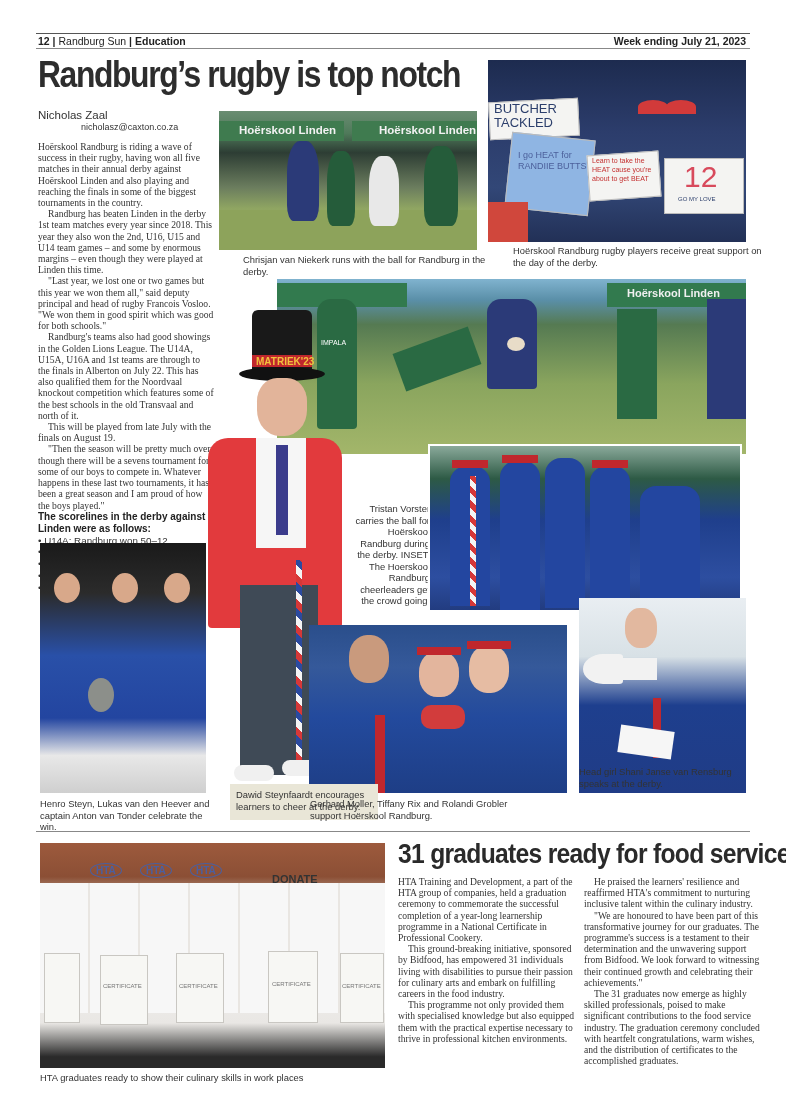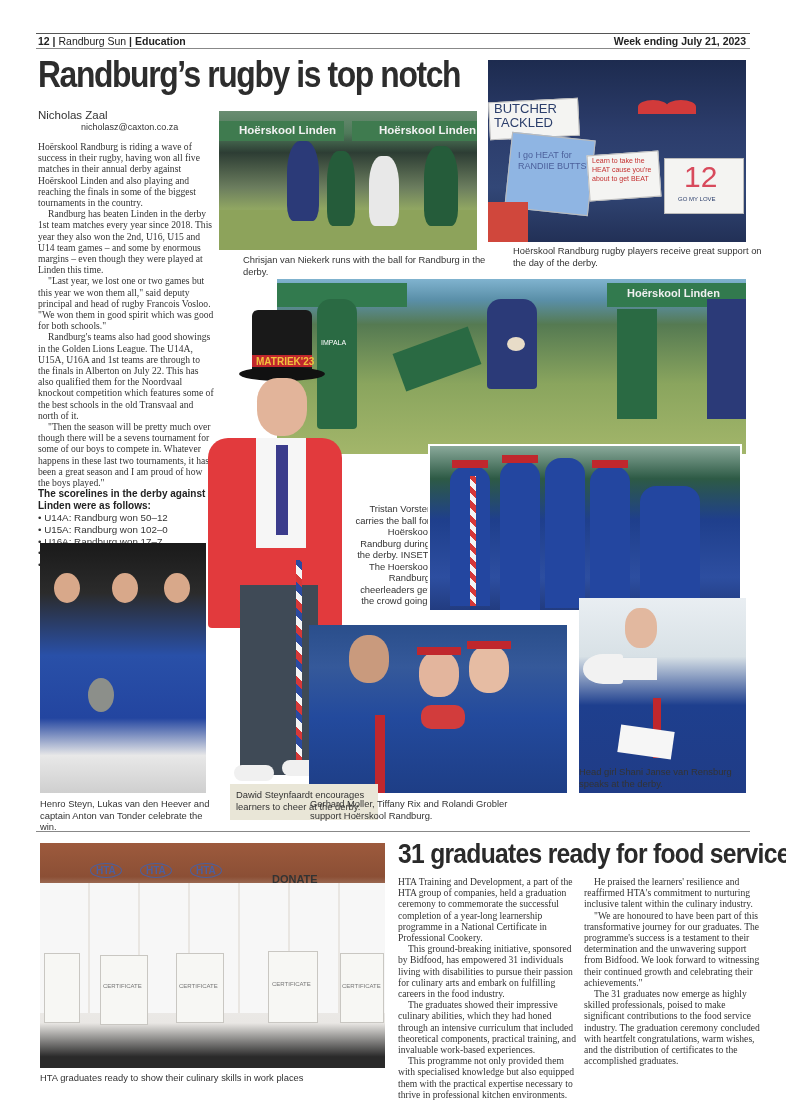--- a/index.html
+++ b/index.html
@@ -108,20 +108,21 @@
 
 <h1 class="abs headline">Randburg’s rugby is top notch</h1>
 <div class="abs byline">Nicholas Zaal</div>
 <div class="abs email">nicholasz@caxton.co.za</div>
 
 <div class="abs body-serif col1">
   <p>Hoërskool Randburg is riding a wave of success in their rugby, having won all five matches in their annual derby against Hoërskool Linden and also playing and reaching the finals in some of the biggest tournaments in the country.</p>
   <p class="ind">Randburg has beaten Linden in the derby 1st team matches every year since 2018. This year they also won the 2nd, U16, U15 and U14 team games – and some by enormous margins – even though they were played at Linden this time.</p>
   <p class="ind">"Last year, we lost one or two games but this year we won them all," said deputy principal and head of rugby Francois Vosloo. "We won them in good spirit which was good for both schools."</p>
   <p class="ind">Randburg's teams also had good showings in the Golden Lions League. The U14A, U15A, U16A and 1st teams are through to the finals in Alberton on July 22. This has also qualified them for the Noordvaal knockout competition which features some of the best schools in the old Transvaal and north of it.</p>
+  <p class="ind">This will be played from late July with the finals on August 19.</p>
   <p class="ind">"Then the season will be pretty much over though there will be a sevens tournament for some of our boys to compete in. Whatever happens in these last two tournaments, it has been a great season and I am proud of how the boys played."</p>
   <div class="score-head">The scorelines in the derby against Linden were as follows:</div>
   <ul class="score-list">
     <li>• U14A: Randburg won 50–12</li>
     <li>• U15A: Randburg won 102–0</li>
     <li>• U16A: Randburg won 17–7</li>
     <li>• 2nd team: Randburg won 35–8</li>
     <li>• 1st team: Randburg won 25–16</li>
   </ul>
 </div>
@@ -247,20 +248,19 @@
   <div class="cert" style="left:300px;top:110px;width:44px;height:70px;"></div>
   <span class="cert-text" style="left:302px;top:140px;">CERTIFICATE</span>
 </div>
 <div class="caption" style="left:40px;top:1072px;width:345px;">HTA graduates ready to show their culinary skills in work places</div>
 
 <h2 class="abs hta-head">31 graduates ready for food service</h2>
 
 <div class="abs body-serif hta-col1">
   <p>HTA Training and Development, a part of the HTA group of companies, held a graduation ceremony to commemorate the successful completion of a year-long learnership programme in a National Certificate in Professional Cookery.</p>
   <p class="ind">This ground-breaking initiative, sponsored by Bidfood, has empowered 31 individuals living with disabilities to pursue their passion for culinary arts and embark on fulfilling careers in the food industry.</p>
-  <p class="ind">The graduates showed their impressive culinary abilities, which they had honed through an intensive curriculum that included theoretical components, practical training, and invaluable work-based experiences.</p>
   <p class="ind">This programme not only provided them with specialised knowledge but also equipped them with the practical expertise necessary to thrive in professional kitchen environments.</p>
 </div>
 <div class="abs body-serif hta-col2">
   <p class="ind">He praised the learners' resilience and reaffirmed HTA's commitment to nurturing inclusive talent within the culinary industry.</p>
   <p class="ind">"We are honoured to have been part of this transformative journey for our graduates. The programme's success is a testament to their determination and the unwavering support from Bidfood. We look forward to witnessing their continued growth and celebrating their achievements."</p>
   <p class="ind">The 31 graduates now emerge as highly skilled professionals, poised to make significant contributions to the food service industry. The graduation ceremony concluded with heartfelt congratulations, warm wishes, and the distribution of certificates to the accomplished graduates.</p>
 </div>
 
 </body></html>

